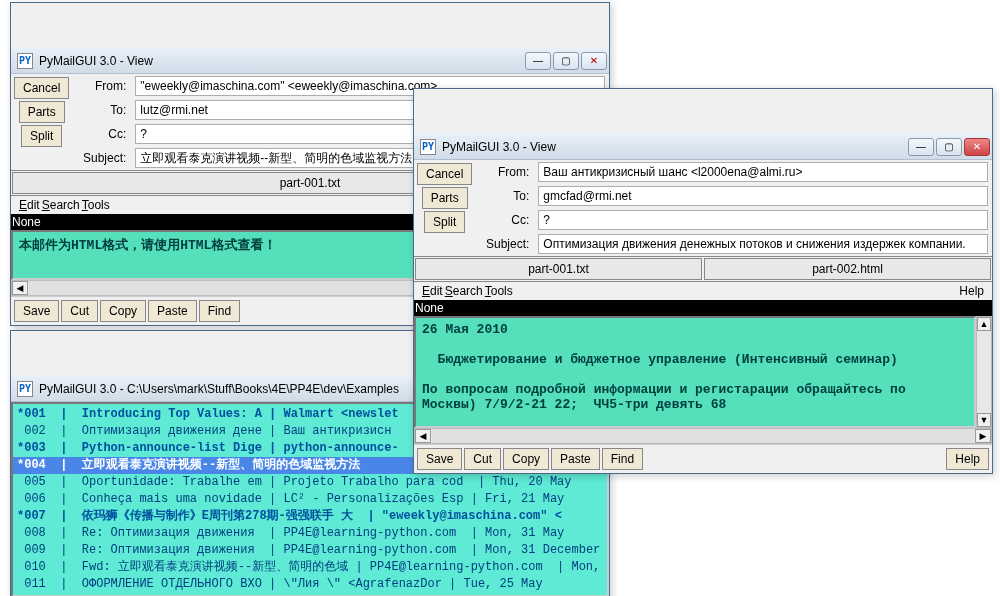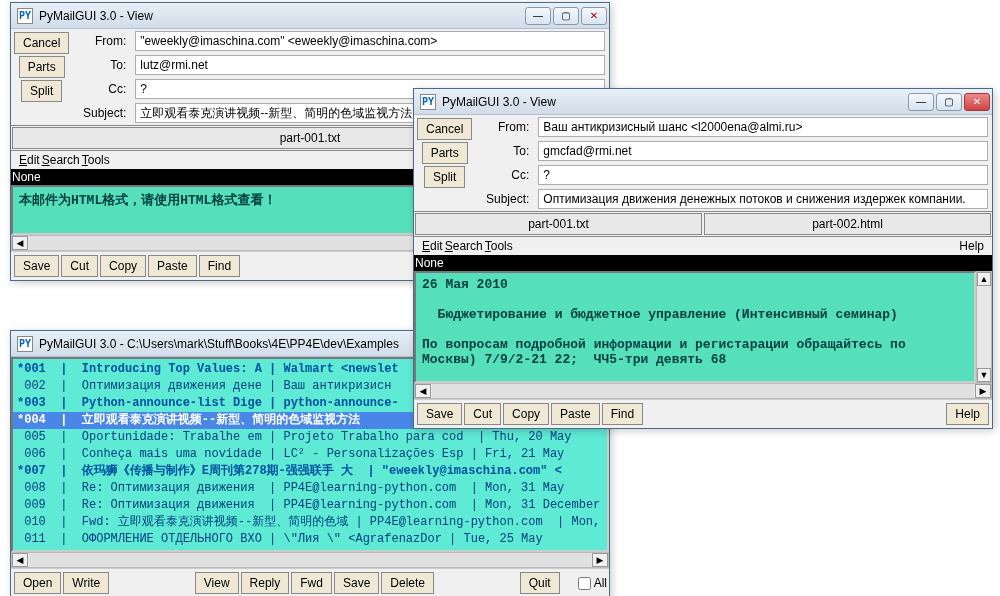--- a/index.html
+++ b/index.html
@@ -18,20 +18,21 @@
     background: #f0f0f0;
     box-shadow: 2px 2px 8px rgba(0,0,0,0.2);
   }
   .titlebar {
     height: 26px;
     background: linear-gradient(to bottom, #e8f0f8, #d0dce8);
     border-bottom: 1px solid #b0c0d0;
     display: flex;
     align-items: center;
     padding: 0 2px 0 6px;
+    margin-top: 45px;
   }
   .titlebar .app-icon {
     width: 16px; height: 16px;
     background: #fff;
     border: 1px solid #888;
     margin-right: 6px;
     font-size: 10px;
     font-weight: bold;
     color: #0060c0;
     display: flex; align-items: center; justify-content: center;

